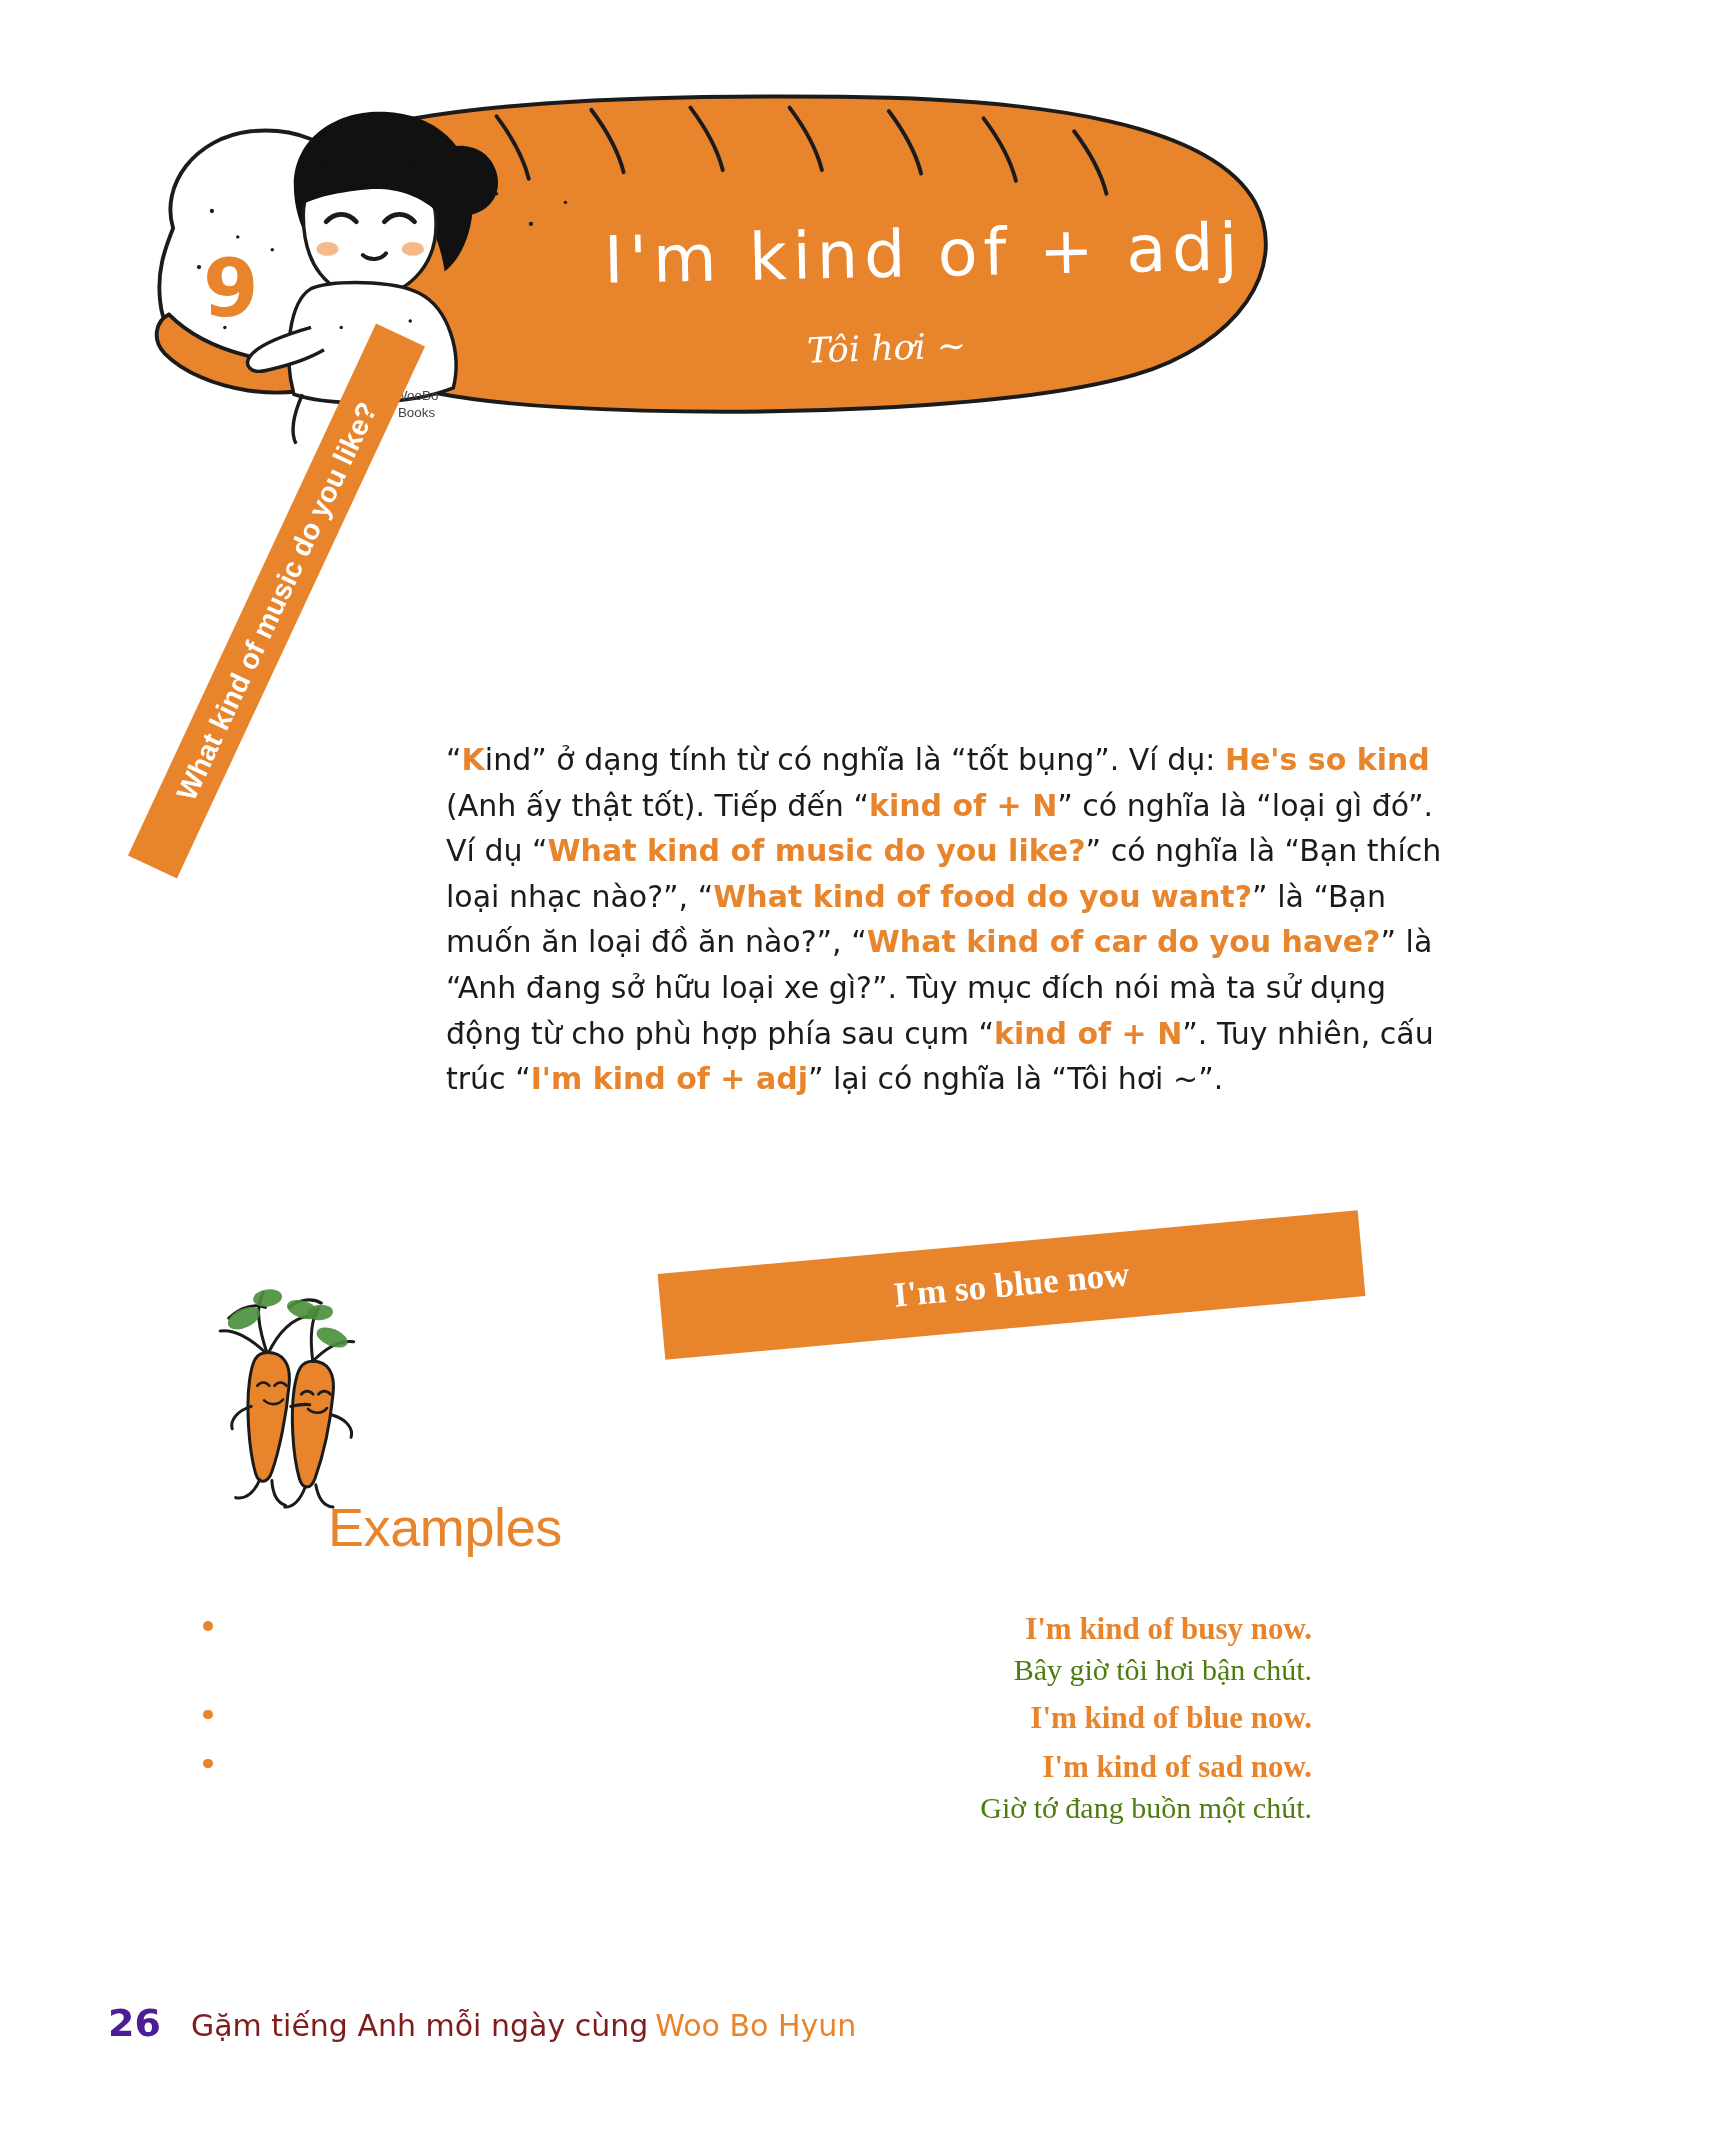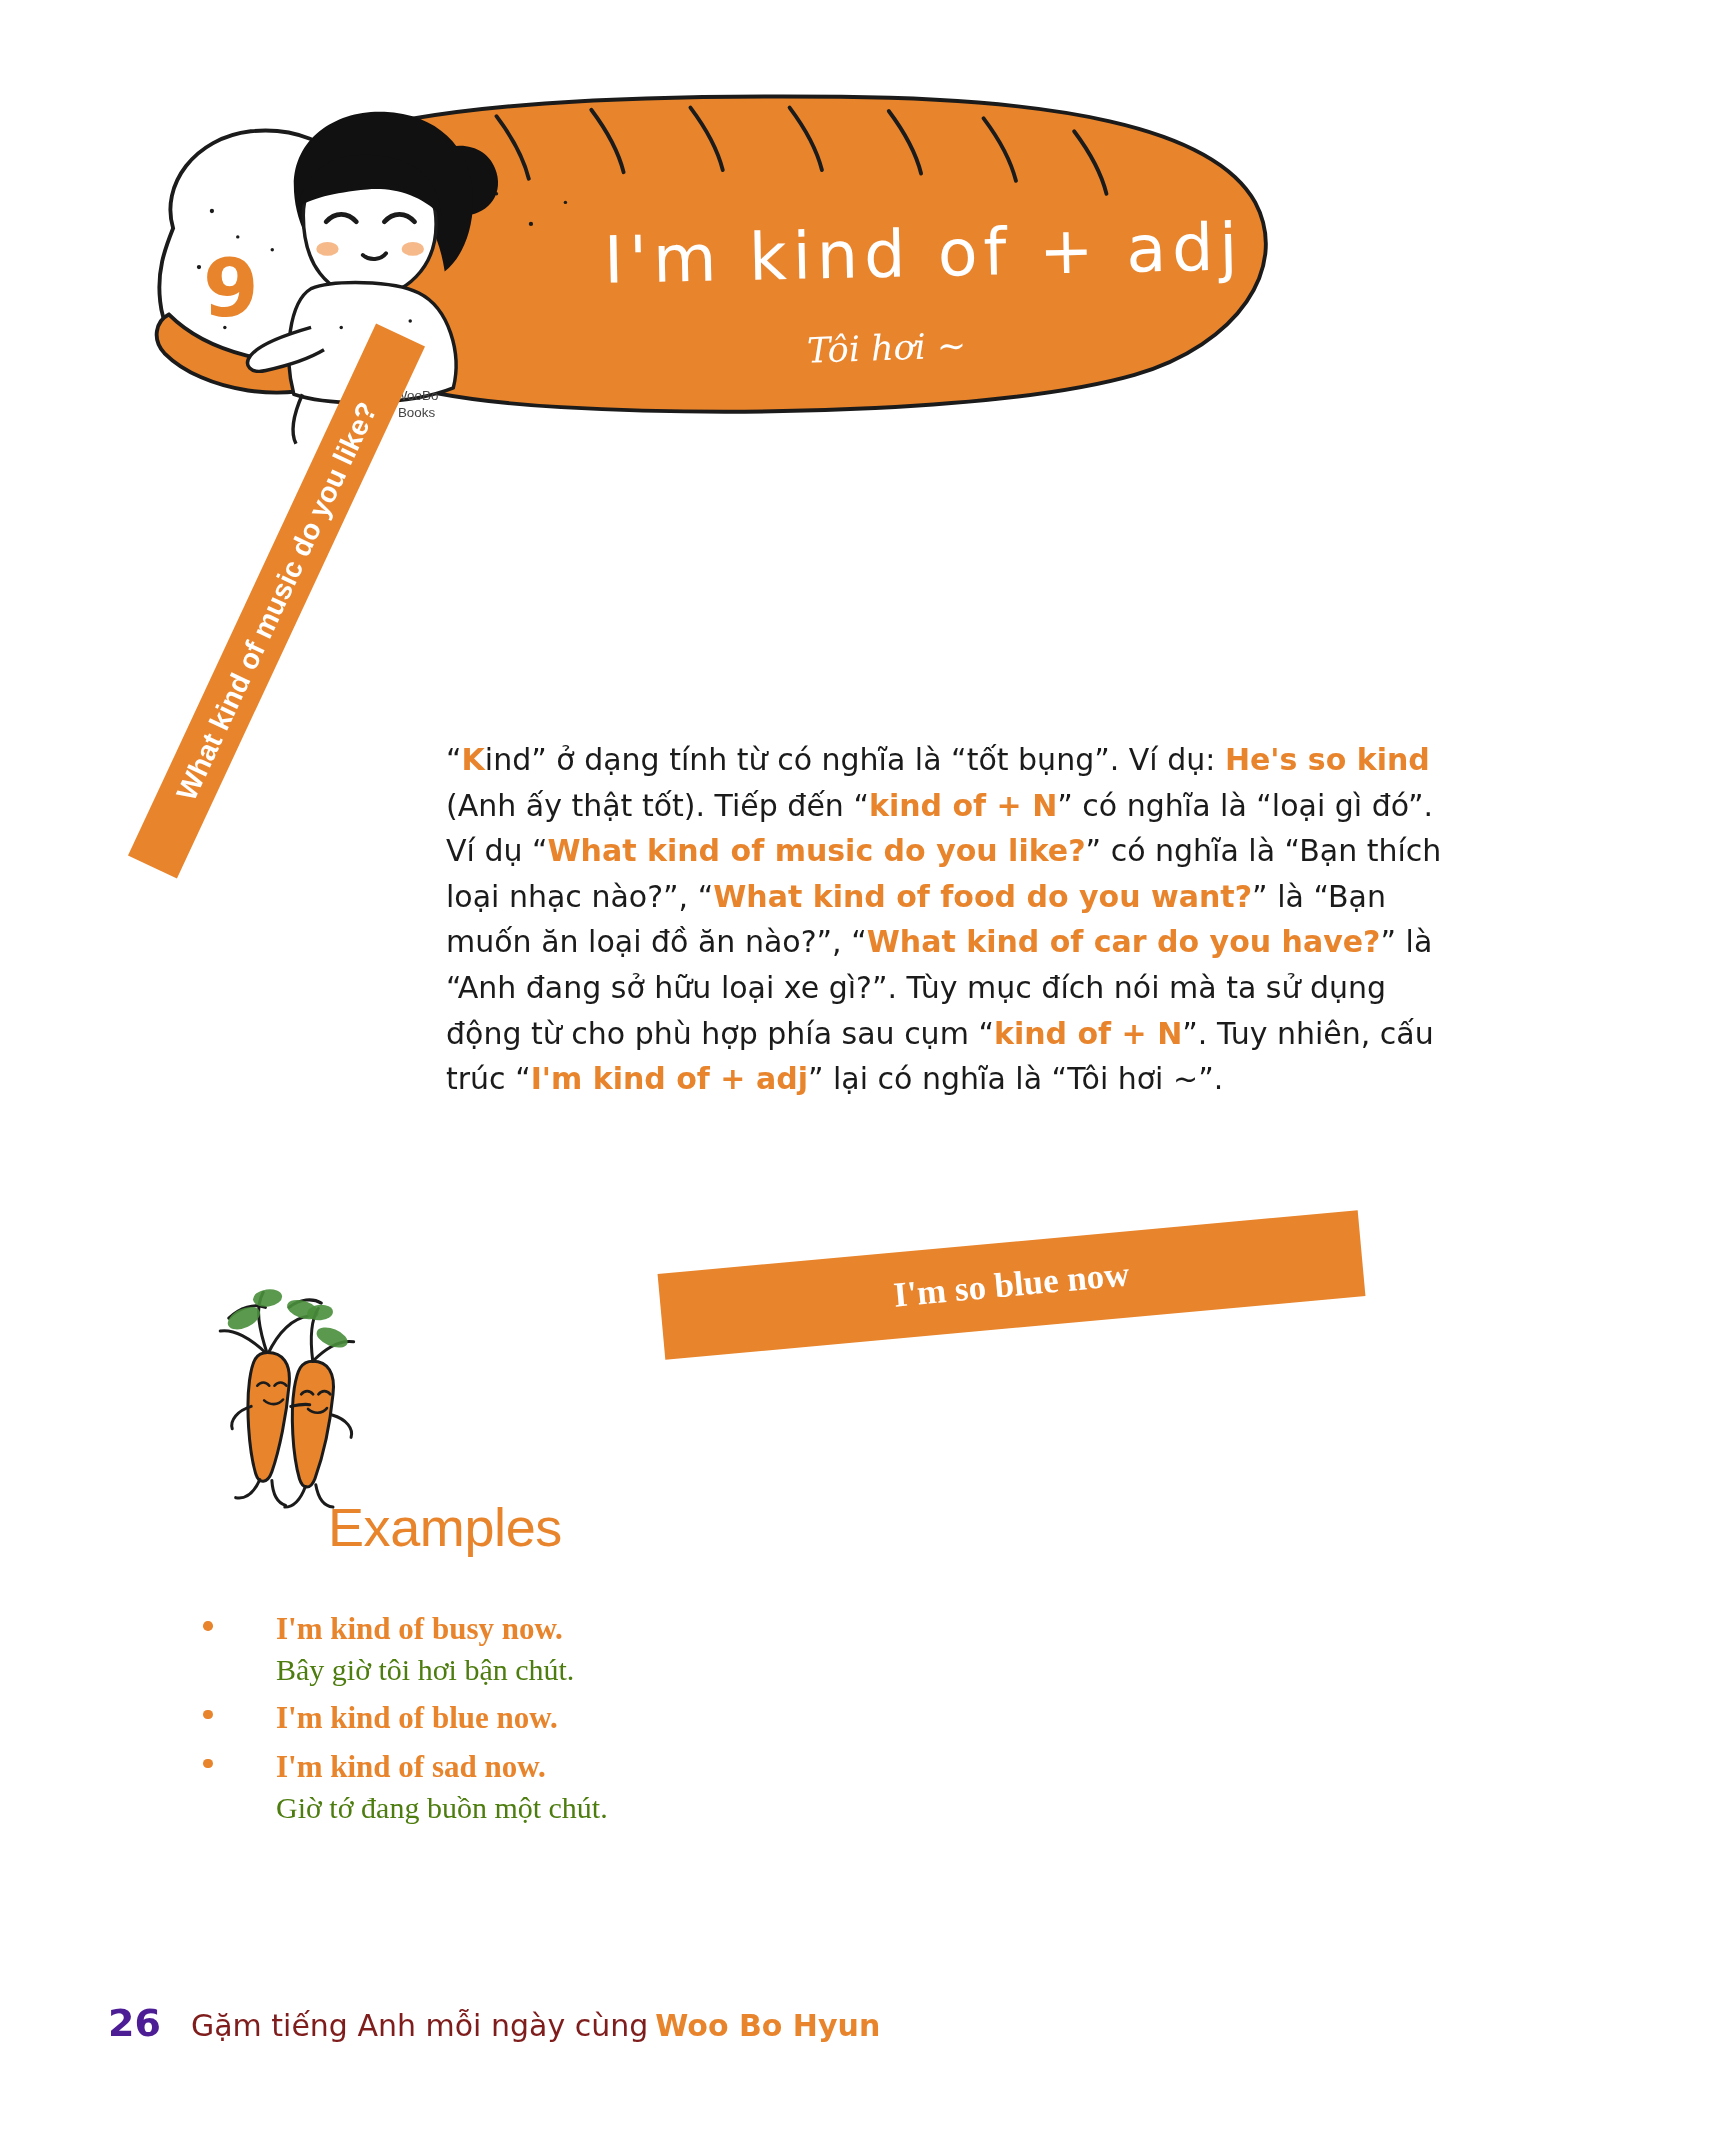--- a/index.html
+++ b/index.html
@@ -152,20 +152,21 @@
   }
 
   .example-list {
     position: absolute;
     left: 190px;
     top: 1609px;
     width: 1122px;
     margin: 0;
     padding: 0;
     list-style: none;
+    text-align: right;
   }
   .example-item {
     position: relative;
     margin-bottom: 7.8px;
     padding-left: 86px;
   }
   .bullet {
     position: absolute;
     left: 13px;
     top: 12px;
@@ -204,21 +205,21 @@
     color: #4c1d95;
     margin-right: 30px;
   }
   .footer-text {
     font-family: "DejaVu Sans", sans-serif;
     font-size: 30px;
     color: #7f1d1d;
   }
   .footer-brand {
     font-family: "DejaVu Sans", sans-serif;
-    font-weight: bold;
+    font-weight: normal;
     font-size: 30px;
     color: #e8842c;
     margin-left: 7px;
   }
 </style>
 </head>
 <body>
 
 <div class="header">
 

